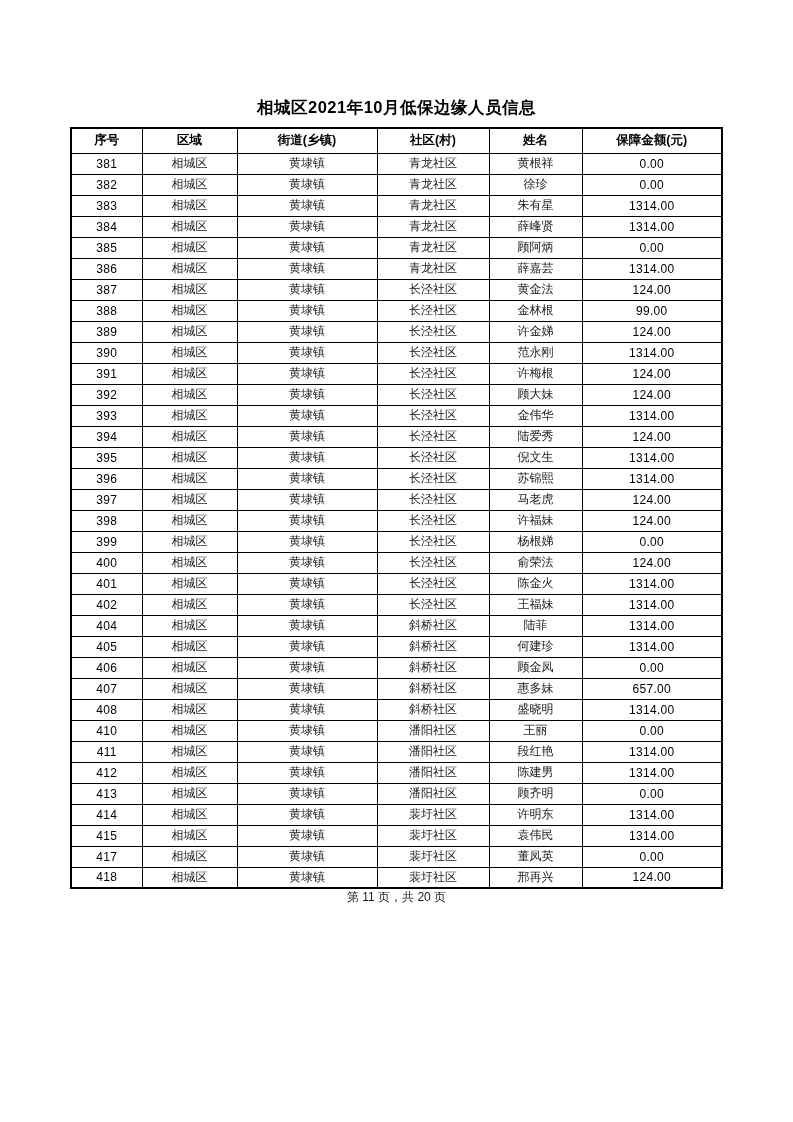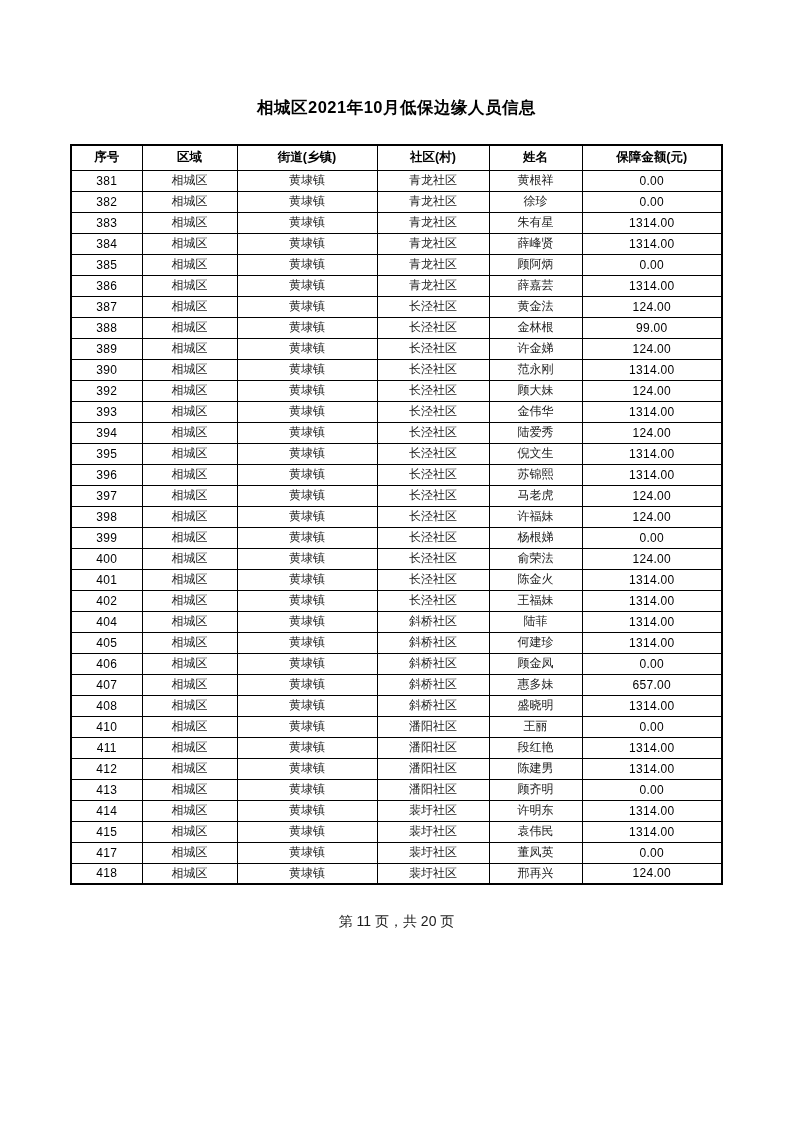--- a/index.html
+++ b/index.html
@@ -8,21 +8,21 @@
     width: 793px;
     height: 1122px;
     margin: 0 auto;
     background: #ffffff;
     box-sizing: border-box;
     padding-top: 97px;
     font-family: "Liberation Sans", "DejaVu Sans", sans-serif;
     color: #111111;
   }
   .title {
-    margin: 0 0 25px 0;
+    margin: 0 0 8px 0;
     text-align: center;
     font-size: 16.5px;
     font-weight: 700;
     letter-spacing: 0.5px;
     color: #000000;
   }
   table.data-table {
     border-collapse: collapse;
     table-layout: fixed;
     width: 651px;
@@ -46,22 +46,21 @@
   }
   td {
     height: 21px;
     font-size: 12px;
     font-weight: 400;
     color: #1c1c1c;
   }
   td.col-num { color: #000000; letter-spacing: 0.3px; }
   .footer {
     text-align: center;
-    margin-top: 28px;
-    font-size: 14px;
+    font-size: 12px;
     color: #1c1c1c;
   }
 </style>
 </head>
 <body>
 
 <div class="page">
 
   <h1 class="title">相城区2021年10月低保边缘人员信息</h1>
 
@@ -159,20 +158,28 @@
         </tr>
         <tr>
           <td class="col-num">390</td>
           <td>相城区</td>
           <td>黄埭镇</td>
           <td>长泾社区</td>
           <td>范永刚</td>
           <td class="col-num">1314.00</td>
         </tr>
         <tr>
+          <td class="col-num">391</td>
+          <td>相城区</td>
+          <td>黄埭镇</td>
+          <td>长泾社区</td>
+          <td>许梅根</td>
+          <td class="col-num">124.00</td>
+        </tr>
+        <tr>
           <td class="col-num">392</td>
           <td>相城区</td>
           <td>黄埭镇</td>
           <td>长泾社区</td>
           <td>顾大妹</td>
           <td class="col-num">124.00</td>
         </tr>
         <tr>
           <td class="col-num">393</td>
           <td>相城区</td>

